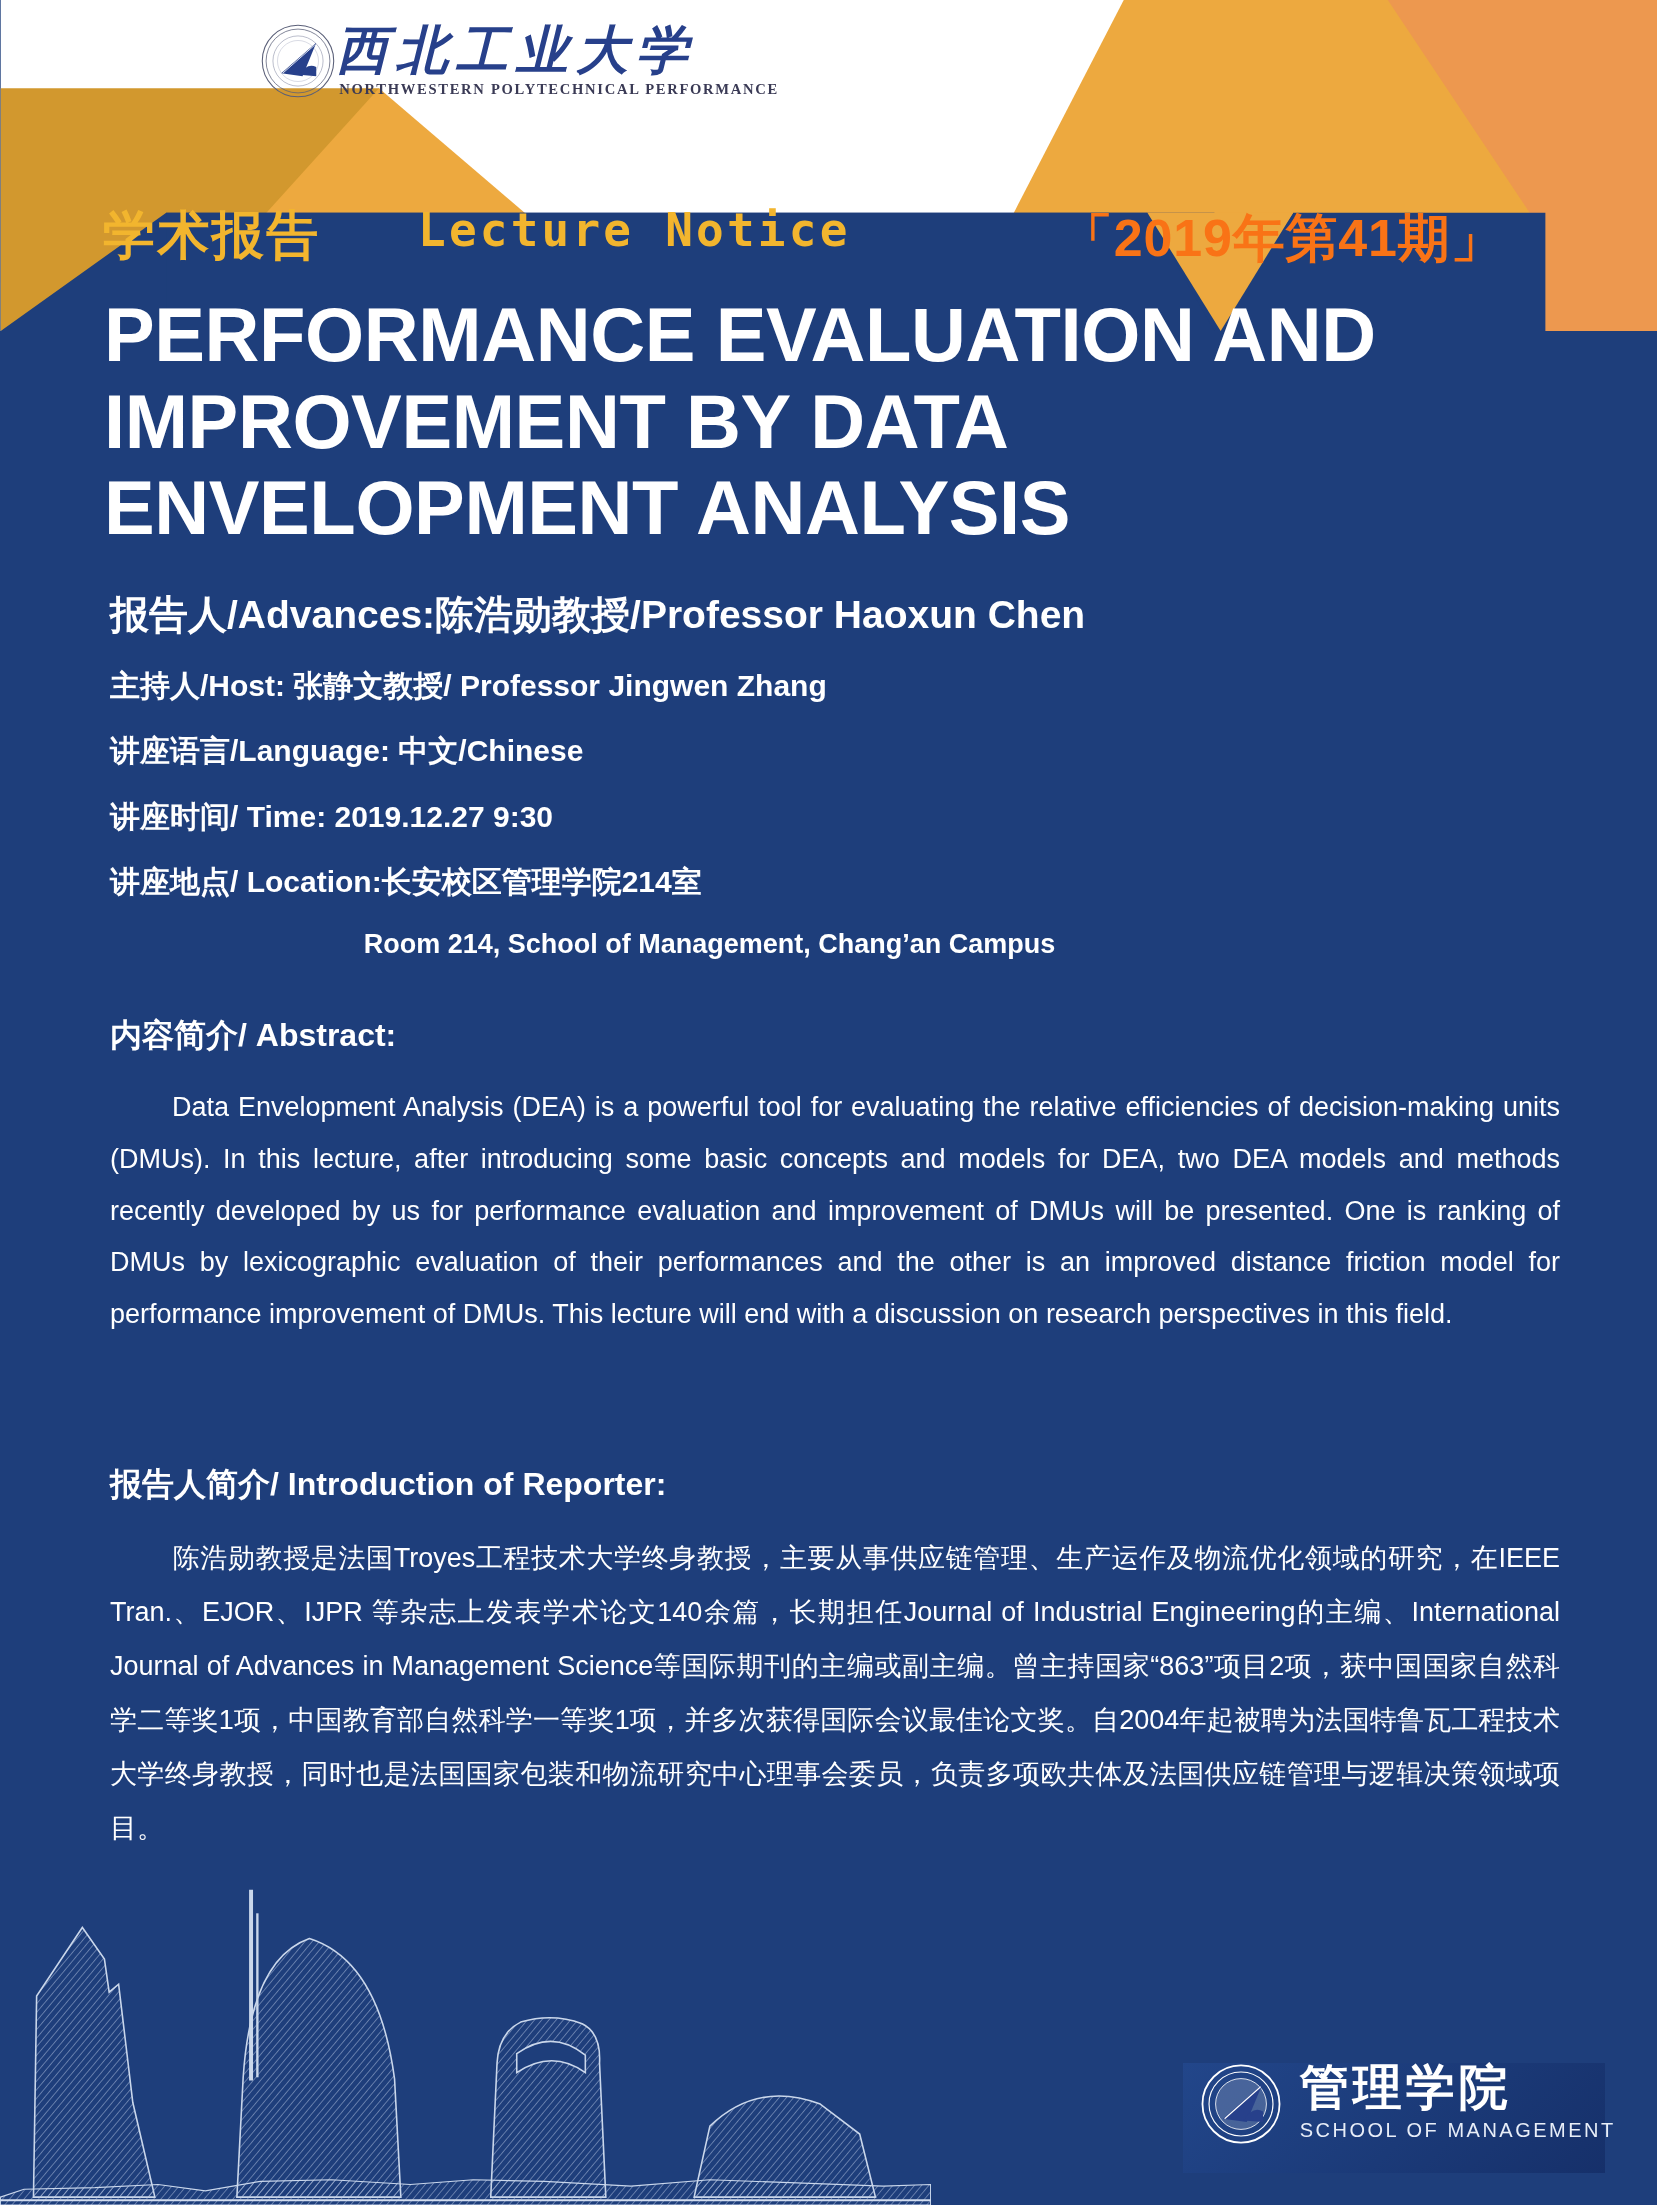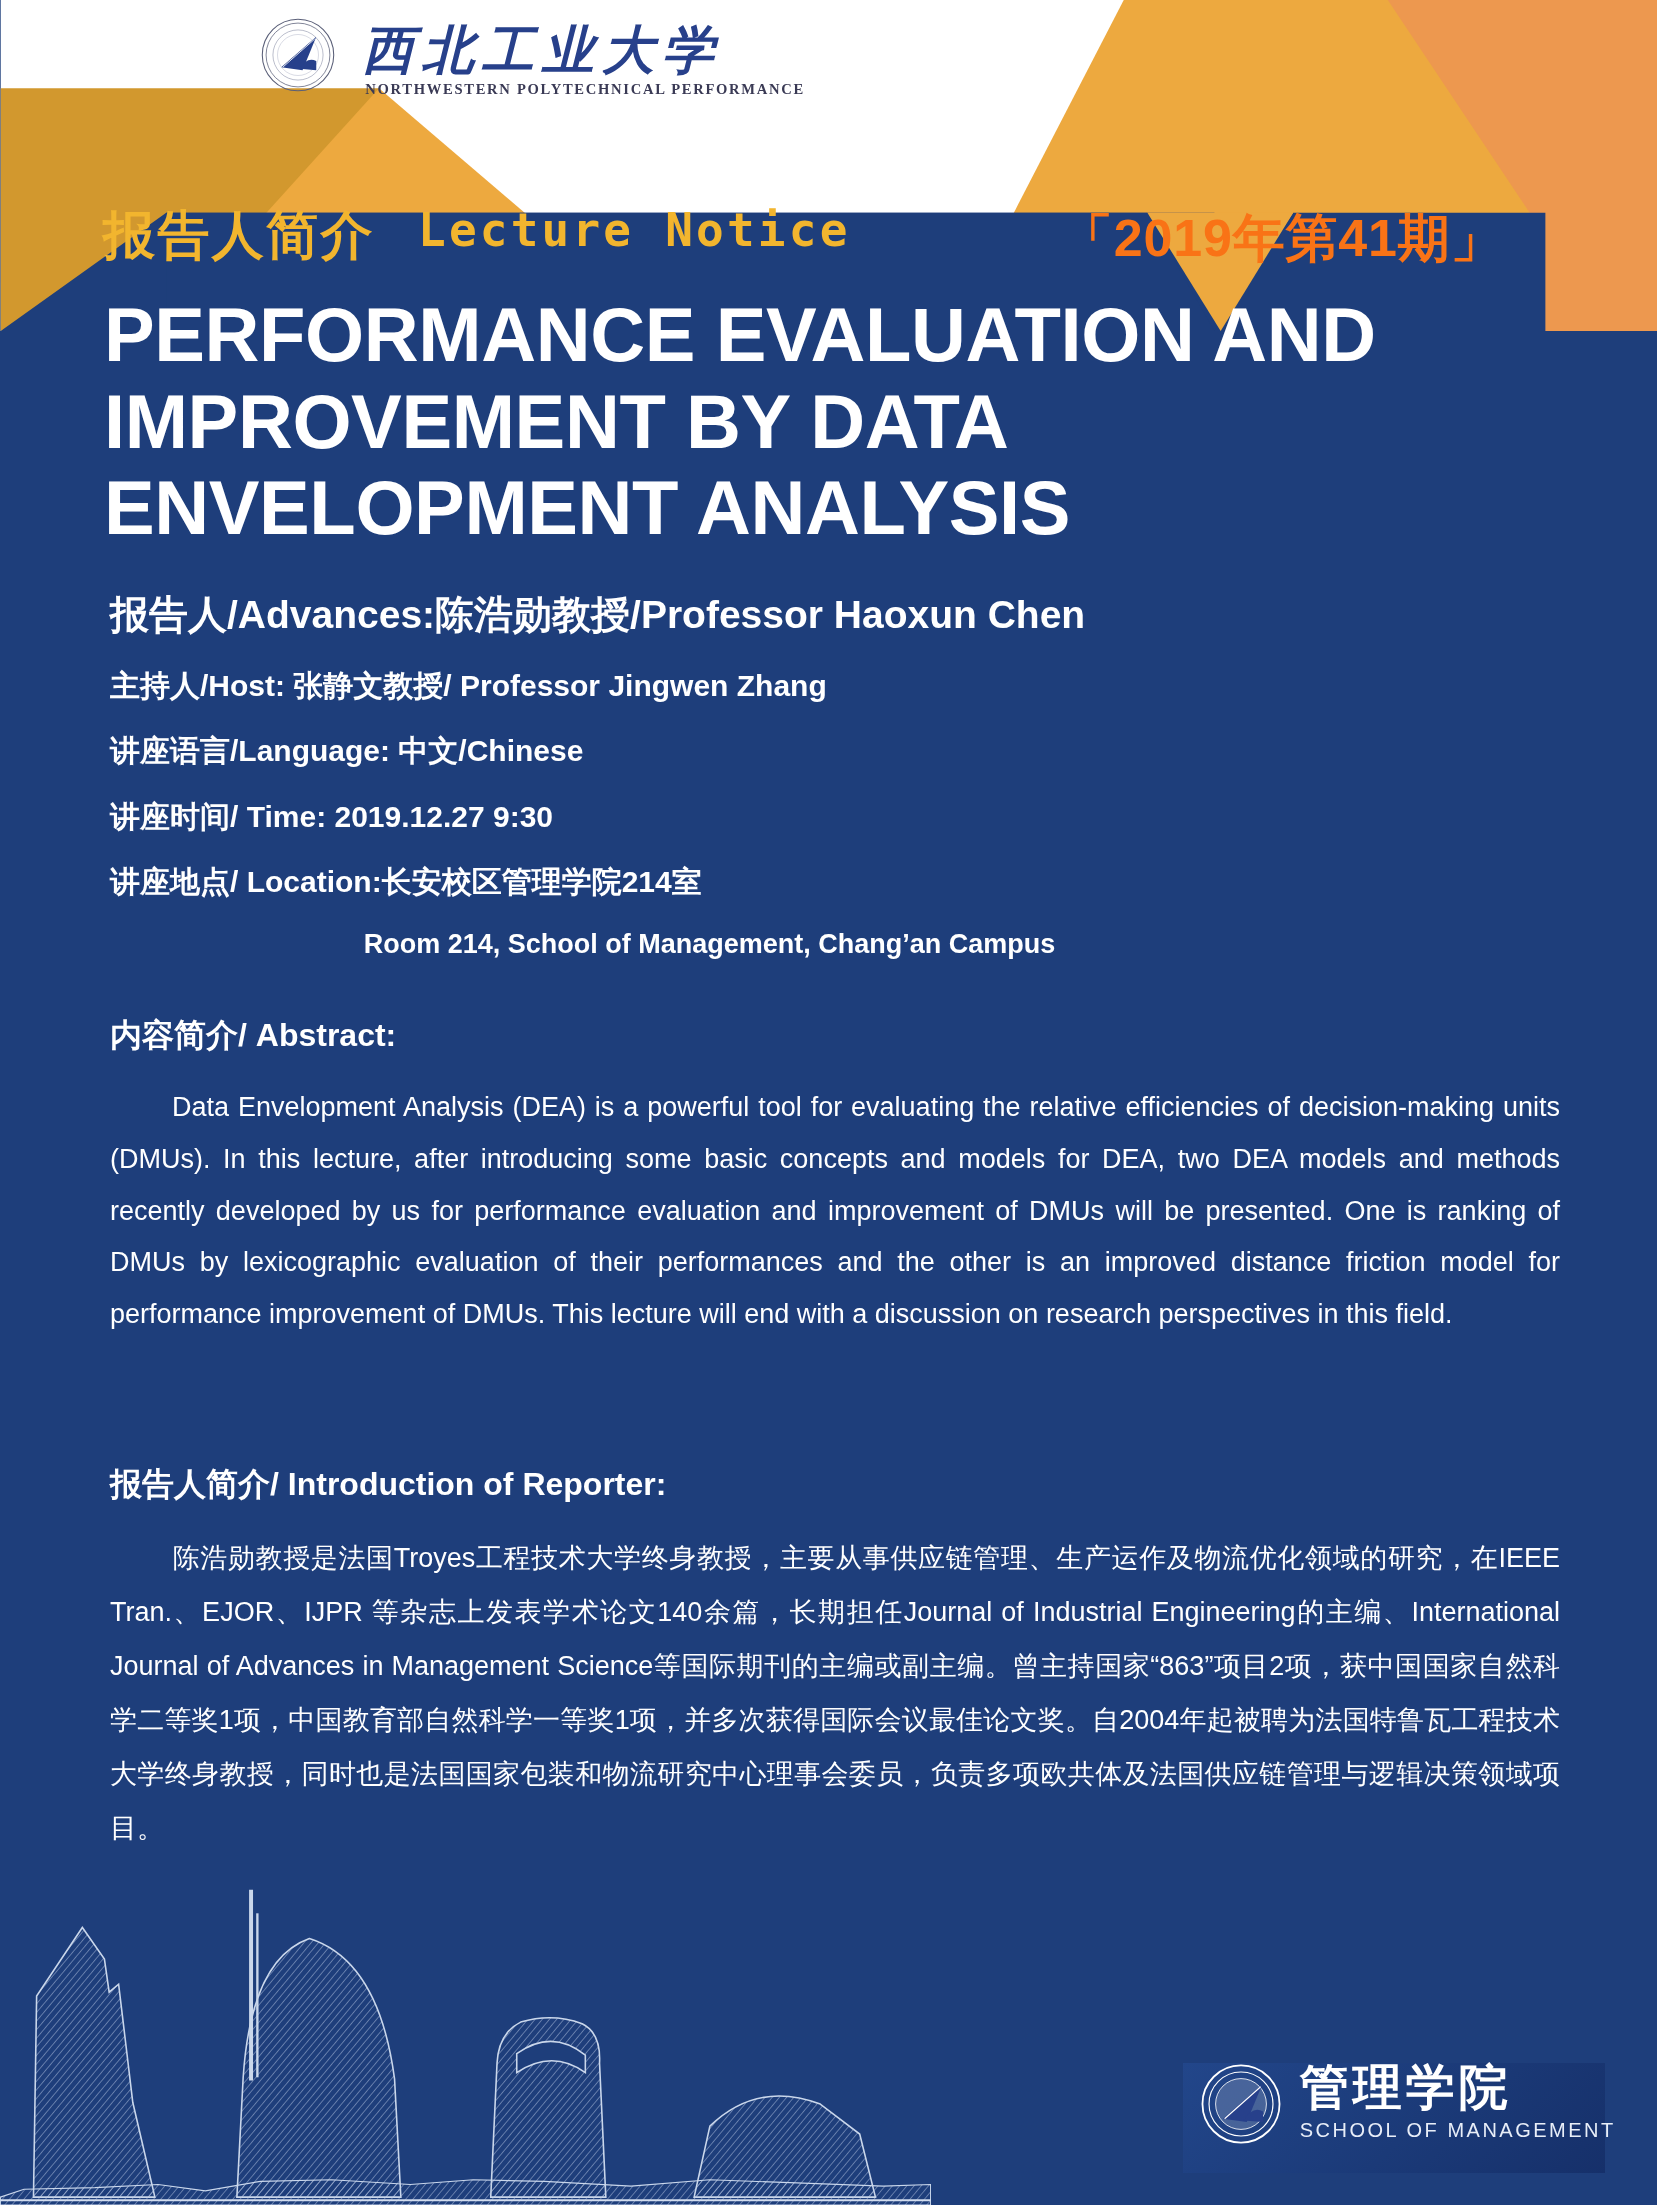--- a/index.html
+++ b/index.html
@@ -16,21 +16,21 @@
 
   
   .header-geo { position:absolute; left:0; top:0; width:1658px; height:331px; }
   .header-geo svg { display:block; width:1658px; height:331px; }
 
   
   .uni-logo {
     position:absolute;
     left:260px; top:17.4px;
     width:568px; height:87px;
-    display:flex; gap:26px;
+    display:flex; align-items:center; gap:0;
   }
   .uni-seal { width:76px; height:76px; flex:0 0 76px; }
   .uni-names { display:flex; flex-direction:column; justify-content:center; }
   .uni-cn {
     font-family:"Liberation Serif", serif;
     font-size:52px; font-weight:bold; font-style:italic;
     color:#27408B; letter-spacing:8px; line-height:1.02;
     white-space:nowrap;
   }
   .uni-en {
@@ -162,21 +162,21 @@
       <path d="M52 68 Q62 52 74 58 L74 70 Z" fill="#27408B"></path>
       <path d="M30 66 L72 29" stroke="#FFFFFF" stroke-width="1.1" fill="none"></path>
     </svg>
     <div class="uni-names">
       <div class="uni-cn">西北工业大学</div>
       <div class="uni-en">NORTHWESTERN POLYTECHNICAL PERFORMANCE</div>
     </div>
   </div>
 
   <div class="banner-row">
-    <div class="banner-cn">报告人简介</div>
+    <div class="banner-cn">学术报告</div>
     <div class="banner-en">Lecture Notice</div>
     <div class="banner-issue">「2019年第41期」</div>
   </div>
 
   <div class="main-title">PERFORMANCE EVALUATION AND IMPROVEMENT BY DATA ENVELOPMENT ANALYSIS</div>
 
   <div class="details">
     <div class="detail-reporter">报告人/Advances:陈浩勋教授/Professor Haoxun Chen</div>
     <div class="detail-line">主持人/Host: 张静文教授/ Professor  Jingwen Zhang</div>
     <div class="detail-line">讲座语言/Language: 中文/Chinese</div>

